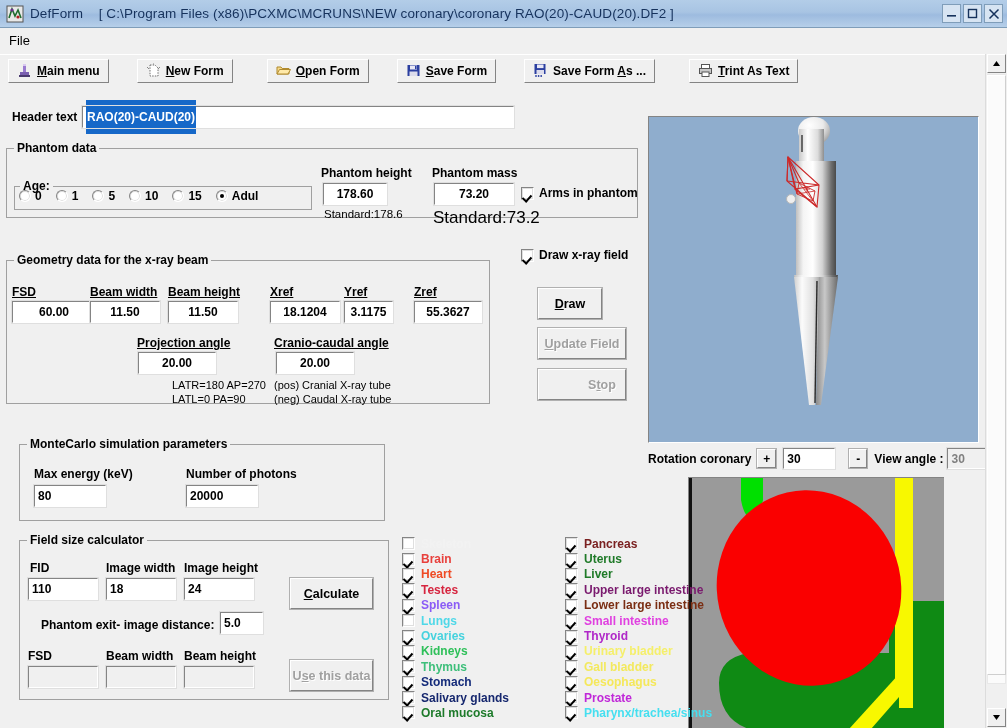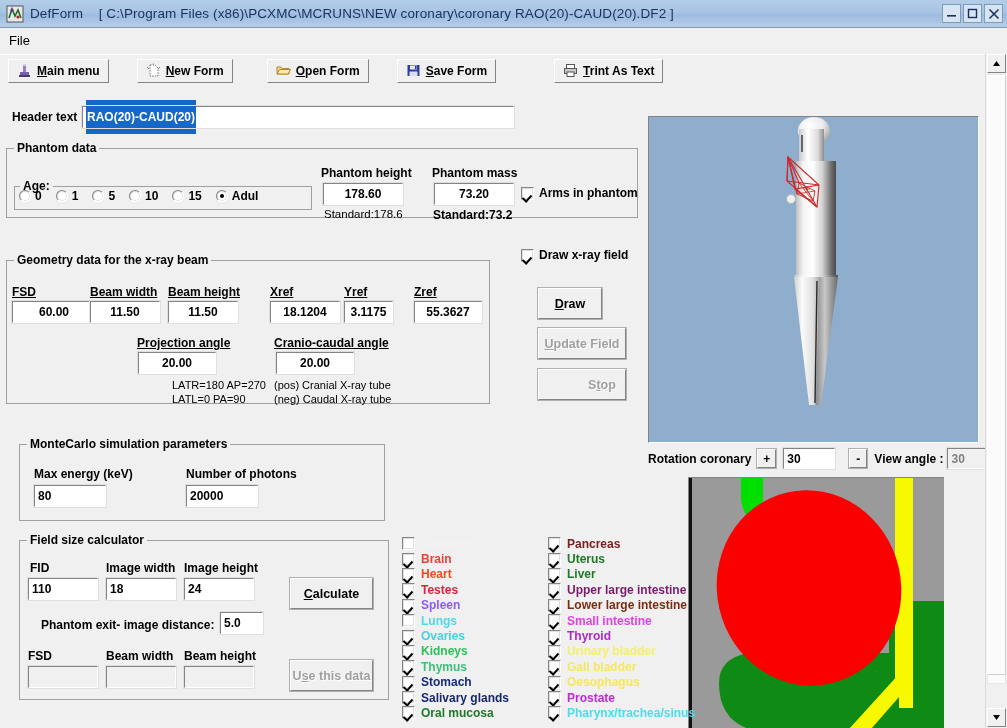--- a/index.html
+++ b/index.html
@@ -254,20 +254,33 @@
         <rect x="4" y="2.5" width="7" height="4" fill="#e8e8f5"></rect>
         <rect x="3.5" y="8.5" width="8" height="4.5" fill="#dcdcec"></rect>
         <rect x="9" y="3" width="1.6" height="3" fill="#2b3fa0"></rect>
       </svg>
     </span>
     <span><u>S</u><span id="lbl3">ave Form</span></span>
   </div>
 
   <div class="tb-gap"></div>
 
+  <div class="tbtn">
+    <span class="ti">
+      <svg width="15" height="15" viewBox="0 0 15 15">
+        <rect x="1.5" y="1" width="11" height="10" fill="#2b3fa0"></rect>
+        <rect x="4" y="1.5" width="6.5" height="3.6" fill="#e8e8f5"></rect>
+        <rect x="3.5" y="7" width="7.5" height="4" fill="#dcdcec"></rect>
+        <circle cx="3" cy="13" r="0.9" fill="#2b3fa0"></circle>
+        <circle cx="5.6" cy="13" r="0.9" fill="#2b3fa0"></circle>
+        <circle cx="8.2" cy="13" r="0.9" fill="#2b3fa0"></circle>
+      </svg>
+    </span>
+    <span><span id="lbl4a">Save Form </span><u>A</u><span id="lbl4b">s ...</span></span>
+  </div>
 
   <div class="tb-gap2"></div>
 
   <div class="tbtn">
     <span class="ti">
       <svg width="15" height="15" viewBox="0 0 15 15">
         <rect x="3.5" y="1.5" width="8" height="4" fill="#fff" stroke="#555"></rect>
         <rect x="1.5" y="5.5" width="12" height="5" fill="#c8c8c8" stroke="#555"></rect>
         <rect x="4" y="9" width="7" height="4.5" fill="#fff" stroke="#555"></rect>
       </svg>
@@ -311,30 +324,30 @@
           <span class="lbl">15</span>
         </span>
       <span class="radio on">
           <span class="dot"></span>
           <span class="lbl">Adul</span>
         </span>
     </div>
   </div>
 
   <div class="lbl" style="position:absolute;left:321px;top:78px;">Phantom height</div>
-  <div class="txt" style="position:absolute;left:323px;top:95px;width:80px;height:22px;text-align:center;">
+  <div class="txt" style="position:absolute;left:323px;top:95px;width:64px;height:22px;text-align:center;">
     <span>178.60</span>
   </div>
   <div class="lbl small" style="position:absolute;left:324px;top:120px;font-weight:normal;font-size:11.5px;">Standard:178.6</div>
 
   <div class="lbl" style="position:absolute;left:432px;top:78px;">Phantom mass</div>
   <div class="txt" style="position:absolute;left:434px;top:95px;width:80px;height:22px;">
     <span>73.20</span>
   </div>
-  <div class="lbl small" style="position:absolute;left:433px;top:120px;font-weight:bold;font-size:12px;">Standard:73.2</div>
+  <div class="lbl small" style="position:absolute;left:433px;top:120px;font-weight:normal;font-size:17px;">Standard:73.2</div>
 
   <div style="position:absolute;left:521px;top:98px;display:flex;align-items:flex-end;">
     <span class="cb on"></span>
     <span class="lbl" style="margin-left:5px;">Arms in phantom</span>
   </div>
 
   <div class="grp" style="left:6px;top:172px;width:484px;height:144px;">
     <span class="cap">Geometry data for the x-ray beam</span>
   </div>
 
@@ -597,21 +610,21 @@
       <div class="organ-row">
         <span class="cb on"></span>
         <span class="onm" style="color: rgb(22, 39, 110);">Salivary glands</span>
       </div>
       <div class="organ-row">
         <span class="cb on"></span>
         <span class="onm" style="color: rgb(29, 122, 42);">Oral mucosa</span>
       </div>
     </div>
   <div class="cbcol" id="organ-mid-cb" style="left:127px;"></div>
-  <div class="organ-col" id="organ-right" style="left:127px;padding-left:19px;">
+  <div class="organ-col" id="organ-right" style="left:144px;padding-left:19px;">
       <div class="organ-row">
         <span class="cb on"></span>
         <span class="onm" style="color: rgb(122, 32, 32);">Pancreas</span>
       </div>
       <div class="organ-row">
         <span class="cb on"></span>
         <span class="onm" style="color: rgb(31, 122, 40);">Uterus</span>
       </div>
       <div class="organ-row">
         <span class="cb on"></span>

